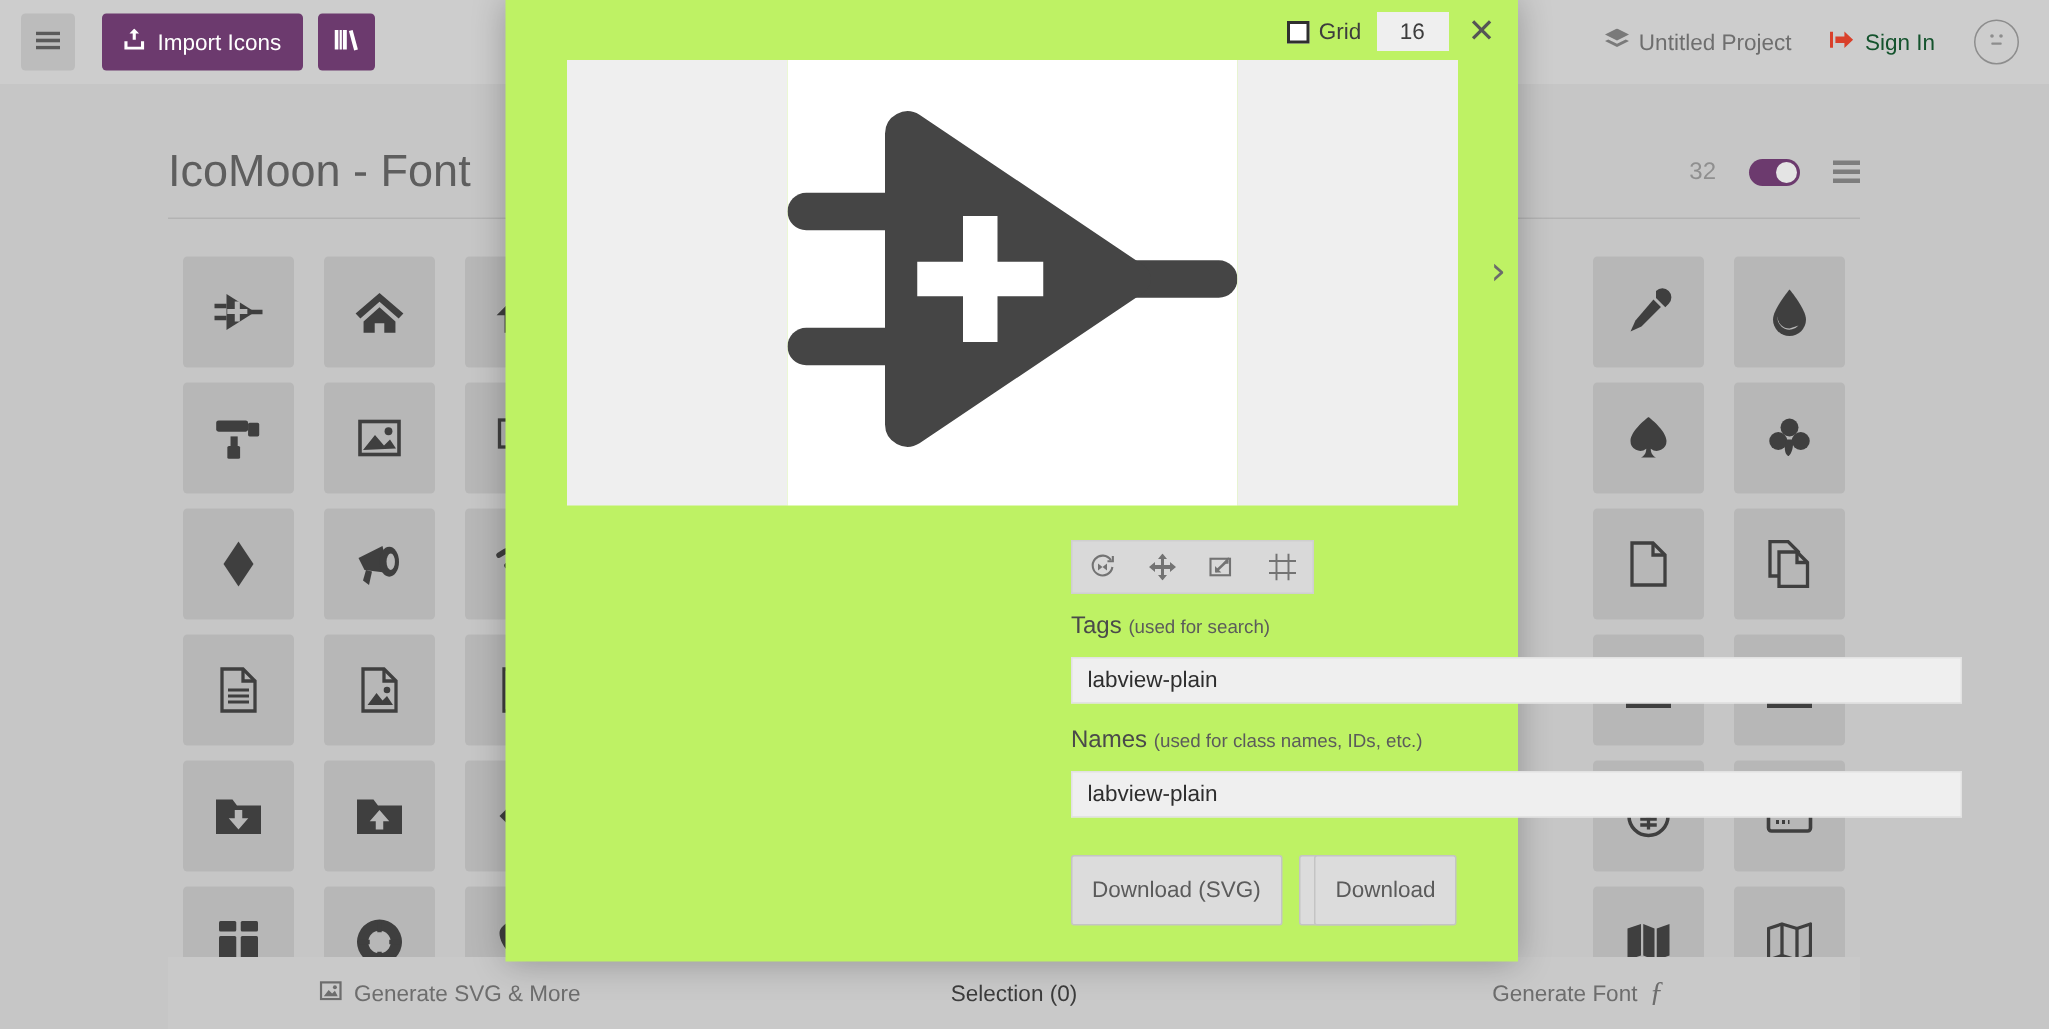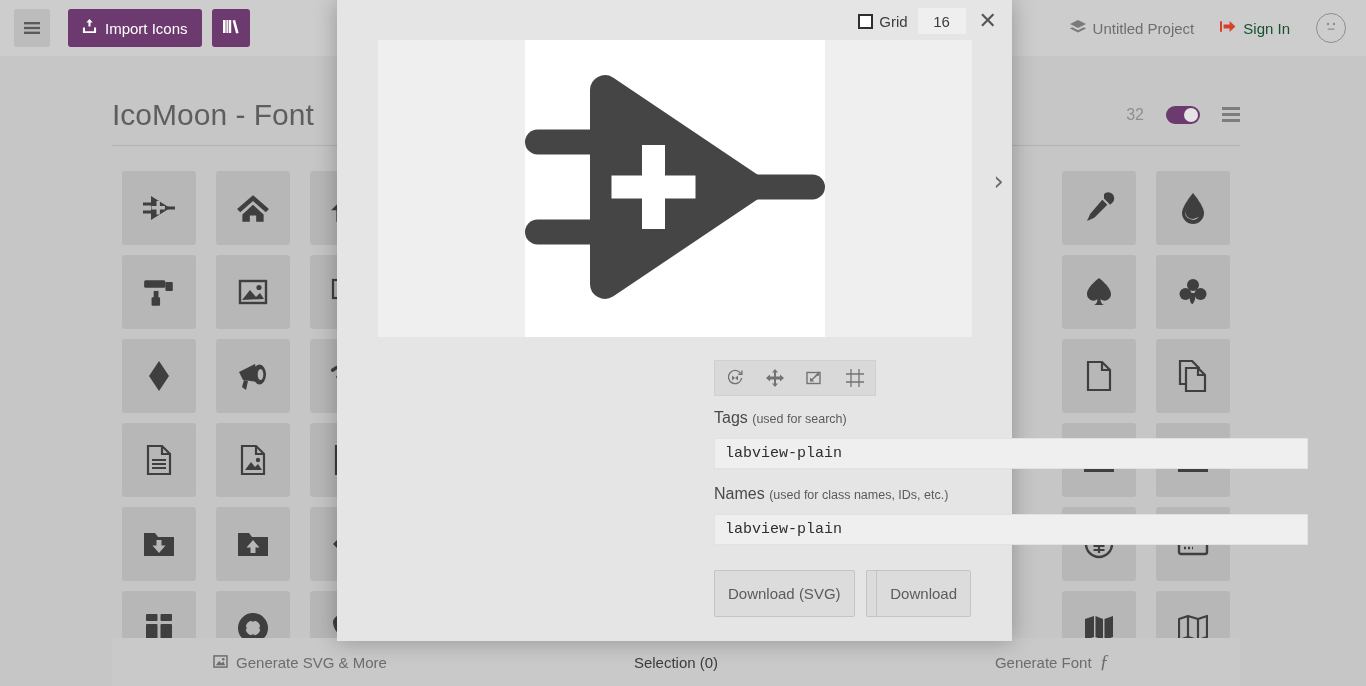--- a/index.html
+++ b/index.html
@@ -101,21 +101,21 @@
   .bb-sec {
     flex: 1; display: flex; align-items: center; justify-content: center;
     gap: 8px; font-size: 15px; color: #6d6d6d; cursor: pointer;
     height: 100%;
   }
   .bb-sec.mid { color: #3c3c3c; }
 
   
   #modal {
     position: absolute; left: 337px; top: 0; width: 675px; height: 641px;
-    background: #e5e5e5;
+    background: #bef264;
     box-shadow: 0 0 22px rgba(0,0,0,.28);
     z-index: 20;
   }
   #modal-head {
     position: absolute; top: 0; right: 0; height: 42px;
     display: flex; align-items: center; gap: 10px; padding-right: 12px;
   }
   .grid-check {
     display: inline-flex; align-items: center; gap: 6px;
     font-size: 15px; color: #3d3d3d; cursor: pointer;
@@ -159,21 +159,21 @@
   }
 
   .field-label {
     position: absolute; left: 377px; font-size: 16px; color: #4a4a4a;
   }
   .field-label small { font-size: 12.5px; color: #5b5b5b; }
   .field-input {
     position: absolute; left: 377px; width: 594px; height: 31px;
     background: #efefef; border: 1px solid #e2e2e2;
     padding: 0 10px; font-size: 15px; color: #2e2e2e;
-    font-family: Liberation Mono, monospace;
+    font-family: Liberation Sans, sans-serif;
   }
 
   .mbtn {
     position: absolute; height: 47px; background: #dcdcdc;
     border: 1px solid #c4c4c4; border-radius: 2px;
     font-size: 15px; color: #5b5b5b; cursor: pointer;
     padding: 0 13px; font-family: "Liberation Sans", sans-serif;
   }
 </style>
 </head>

